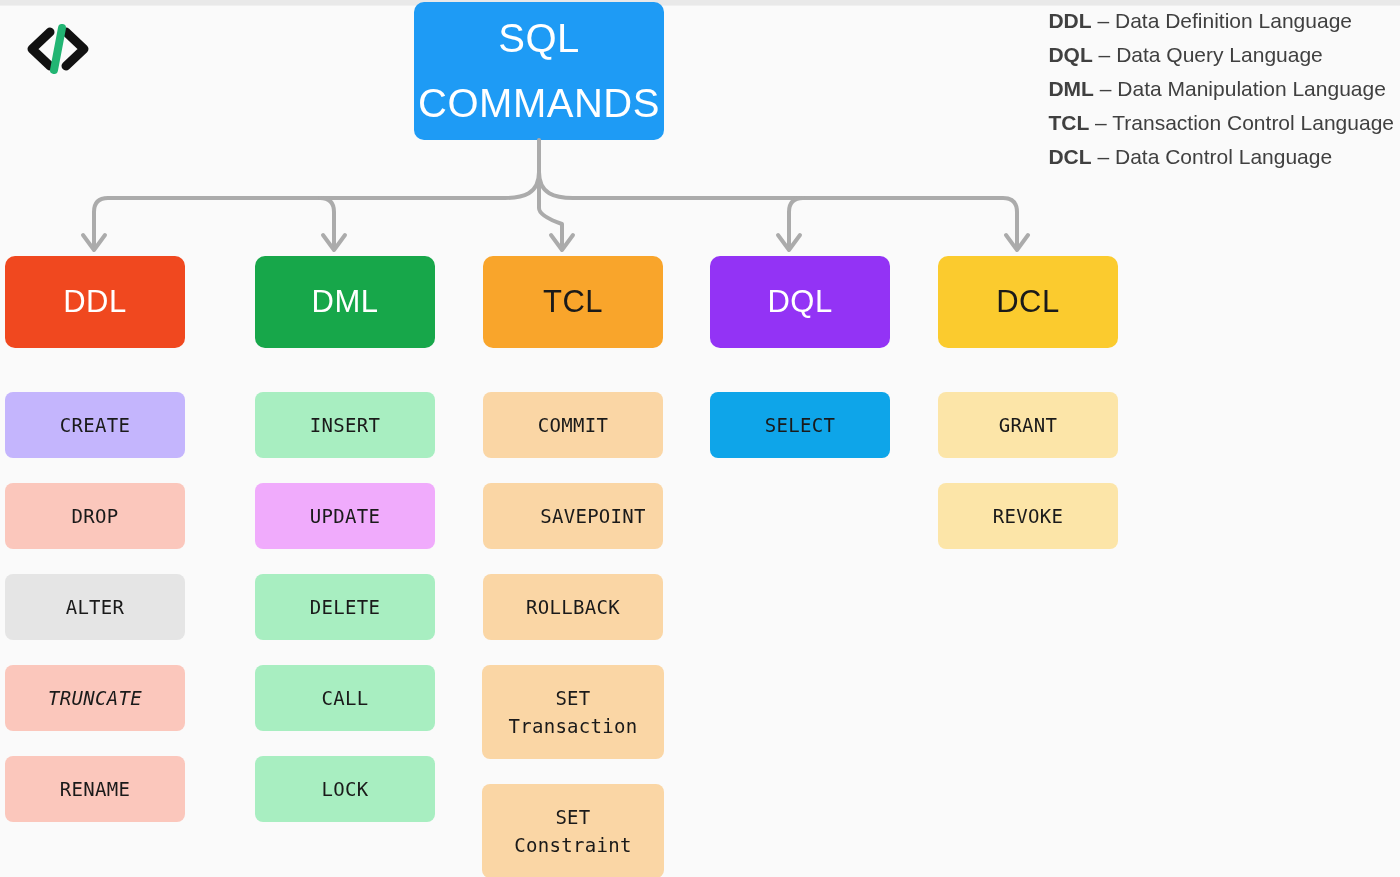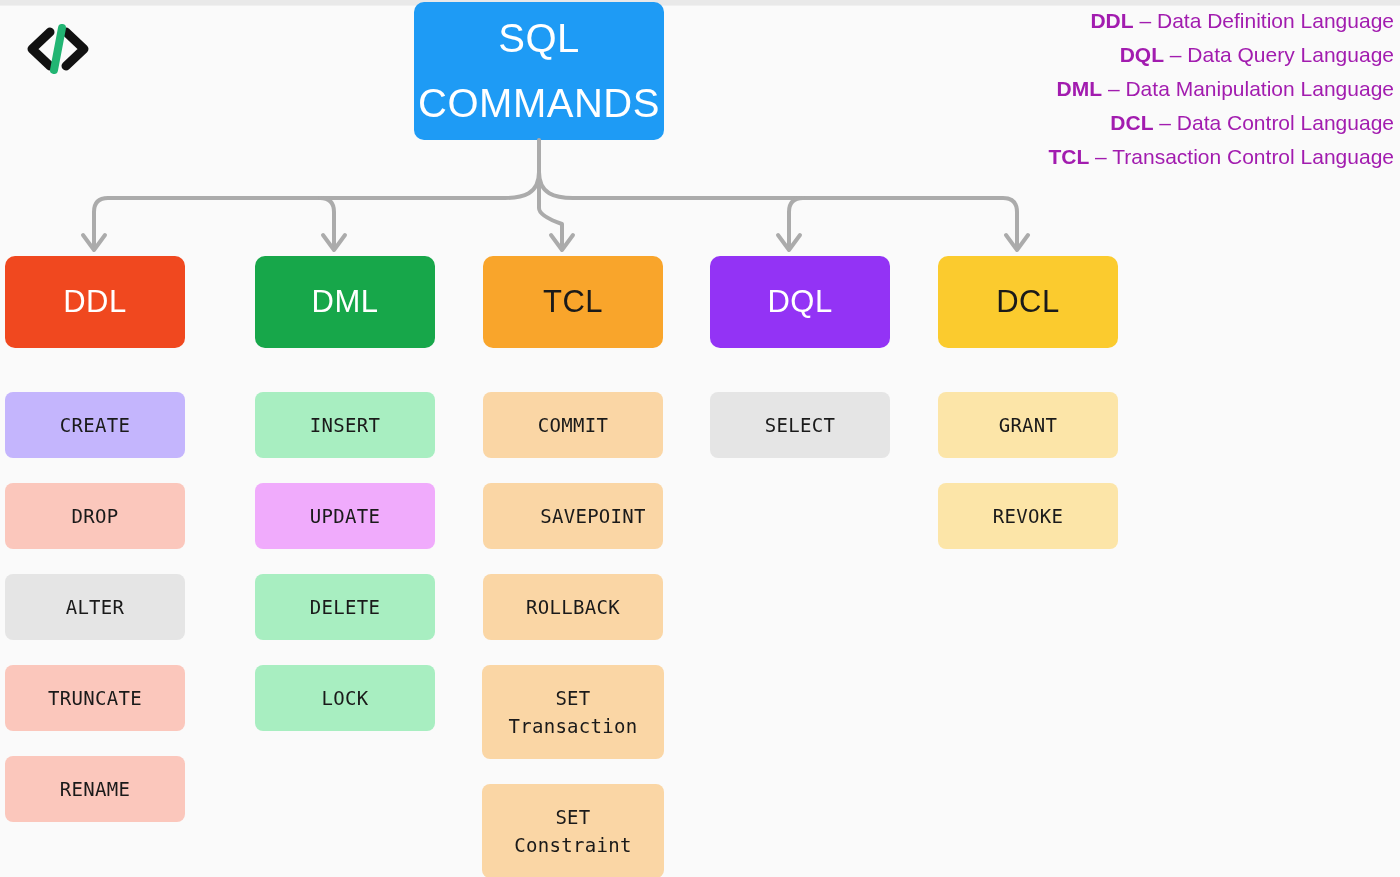--- a/index.html
+++ b/index.html
@@ -117,24 +117,23 @@
 
   .pill.two-line {
     height: 94px;
     line-height: 1.5;
   }
 
   
   .legend {
     position: absolute;
     right: 6px; top: 4px;
-    text-align: right;
     font-size: 21px;
     line-height: 1.62;
-    color: #a21caf;
+    color: #404040;
     margin-left: 43px;
   }
   .legend-row { white-space: nowrap; }
   .legend-abbr { font-weight: bold; }
   .legend-desc { font-weight: 400; }
 </style>
 </head>
 <body>
 
 <div id="canvas">
@@ -175,56 +174,57 @@
     <div class="legend-row">
       <span class="legend-abbr">DDL</span><span class="legend-desc"> – </span><span class="legend-desc">Data Definition Language</span>
     </div>
     <div class="legend-row">
       <span class="legend-abbr">DQL</span><span class="legend-desc"> – </span><span class="legend-desc">Data Query Language</span>
     </div>
     <div class="legend-row">
       <span class="legend-abbr">DML</span><span class="legend-desc"> – </span><span class="legend-desc">Data Manipulation Language</span>
     </div>
     <div class="legend-row">
+      <span class="legend-abbr">TCL</span><span class="legend-desc"> – </span><span class="legend-desc">Transaction Control Language</span>
+    </div>
+    <div class="legend-row">
       <span class="legend-abbr">DCL</span><span class="legend-desc"> – </span><span class="legend-desc">Data Control Language</span>
-    </div>
-    <div class="legend-row">
-      <span class="legend-abbr">TCL</span><span class="legend-desc"> – </span><span class="legend-desc">Transaction Control Language</span>
     </div>
   </div>
 
   <div class="columns" id="columns">
       <div class="column" style="left: 5px;">
         <div class="col-head" style="background: rgb(240, 72, 31); color: rgb(255, 255, 255);">DDL</div>
         <div class="pill first" style="background: #c4b5fd;">CREATE</div>
         <div class="pill" style="background: rgb(251, 199, 188);">DROP</div>
         <div class="pill" style="background: #e5e5e5;">ALTER</div>
-        <div class="pill" style="background: rgb(251, 199, 188);">TRUNCATE</div>
+        <div class="pill" style="background: rgb(251, 199, 188); font-style: italic;">TRUNCATE</div>
         <div class="pill" style="background: rgb(251, 199, 188);">RENAME</div>
       </div>
       <div class="column" style="left: 255px;">
         <div class="col-head" style="background: rgb(23, 167, 74); color: rgb(255, 255, 255);">DML</div>
         <div class="pill first" style="background: rgb(168, 238, 193);">INSERT</div>
         <div class="pill" style="background: #f0abfc;">UPDATE</div>
         <div class="pill" style="background: rgb(168, 238, 193);">DELETE</div>
+        <div class="pill" style="background: rgb(168, 238, 193);">CALL</div>
         <div class="pill" style="background: rgb(168, 238, 193);">LOCK</div>
       </div>
       <div class="column" style="left: 483px;">
         <div class="col-head" style="background: rgb(249, 165, 43); color: rgb(26, 26, 26);">TCL</div>
         <div class="pill first" style="background: rgb(250, 214, 165);">COMMIT</div>
         <div class="pill" style="background: rgb(250, 214, 165); padding-left: 40px;">SAVEPOINT</div>
         <div class="pill" style="background: rgb(250, 214, 165);">ROLLBACK</div>
         <div class="pill two-line" style="background: rgb(250, 214, 165); width: 182px; margin-left: -1px;">SET
 Transaction</div>
         <div class="pill two-line" style="background: rgb(250, 214, 165); width: 182px; margin-left: -1px;">SET
 Constraint</div>
       </div>
       <div class="column" style="left: 710px;">
         <div class="col-head" style="background: rgb(147, 51, 245); color: rgb(255, 255, 255);">DQL</div>
-        <div class="pill first" style="background: #e5e5e5; text-align: center;">SELECT</div>
+        <div class="pill first" style="background: #0ea5e9; text-align: center;">SELECT</div>
       </div>
       <div class="column" style="left: 938px;">
         <div class="col-head" style="background: rgb(251, 203, 46); color: rgb(26, 26, 26);">DCL</div>
         <div class="pill first" style="background: rgb(252, 229, 168);">GRANT</div>
         <div class="pill" style="background: rgb(252, 229, 168);">REVOKE</div>
       </div>
     </div>
 
 </div>
 

